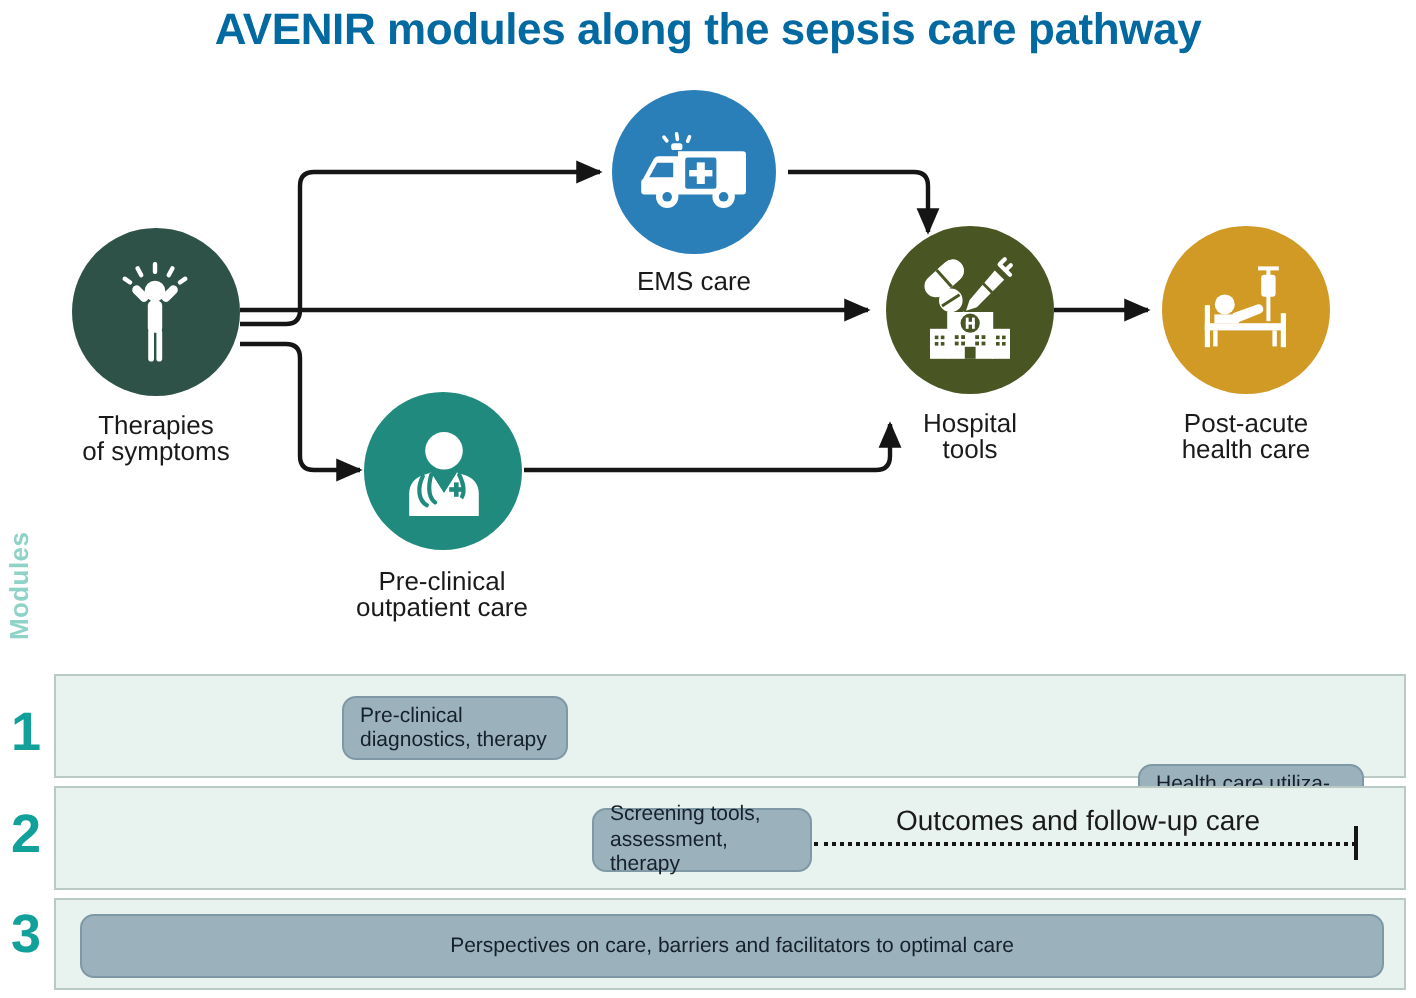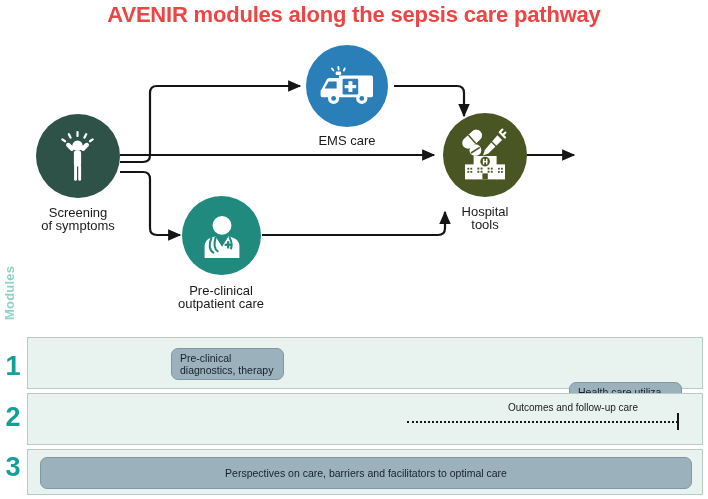--- a/index.html
+++ b/index.html
@@ -19,21 +19,21 @@
   
   #title {
     position: absolute;
     left: 0;
     top: 2px;
     width: 708px;
     text-align: center;
     font-size: 22px;
     font-weight: bold;
     letter-spacing: -0.2px;
-    color: #ef4444;
+    color: #0369a1;
   }
 
   
   #flow {
     position: absolute;
     left: 0;
     top: 0;
     width: 708px;
     height: 330px;
   }
@@ -127,23 +127,23 @@
     height: 0;
     border-top: 2px dotted #151515;
   }
   .dotted-cap {
     position: absolute;
     width: 2px;
     background: #151515;
   }
   .dotted-caption {
     position: absolute;
-    font-size: 10px;
+    font-size: 14px;
     color: #1a1a1a;
-    text-align: right;
+    text-align: left;
     white-space: nowrap;
   }
 </style>
 </head>
 <body>
 
 <div id="title">AVENIR modules along the sepsis care pathway</div>
 
 <div id="flow">
 
@@ -183,21 +183,21 @@
           <path d="M11.2 13.2 a2.3 2.3 0 0 1 3.6 -1 l3.9 4.1 a2.2 2.2 0 0 1 -3.1 3.1 l-3.9 -3.9 a2.3 2.3 0 0 1 -0.5 -2.3 z"></path>
           <path d="M33.8 13.2 a2.3 2.3 0 0 0 -3.6 -1 l-3.9 4.1 a2.2 2.2 0 0 0 3.1 3.1 l3.9 -3.9 a2.3 2.3 0 0 0 0.5 -2.3 z"></path>
 
           <rect x="18.9" y="19.4" width="7.2" height="16" rx="2.4"></rect>
 
           <rect x="19.1" y="33.6" width="2.9" height="16.2" rx="1.4"></rect>
           <rect x="23.2" y="33.6" width="2.9" height="16.2" rx="1.4"></rect>
         </g>
       </svg>
     </div>
-    <div class="caption" style="left:-24px; top:92px; width:132px;">Screening
+    <div class="caption" style="left:-24px; top:92px; width:132px;">Therapies
 of symptoms</div>
   </div>
 
   <div class="node" style="left:306px; top:45px; width:82px; height:82px;">
     <div class="circle" style="width:82px; height:82px; background:#2a7fb8;">
       <svg width="56" height="40" viewBox="0 0 56 40" xmlns="http://www.w3.org/2000/svg">
         <g fill="#ffffff">
 
           <rect x="18.6" y="0" width="1.8" height="4.6" rx="0.9" transform="rotate(-8 19.5 2.3)"></rect>
           <rect x="12.8" y="1.4" width="1.8" height="4.2" rx="0.9" transform="rotate(-38 13.7 3.5)"></rect>
@@ -306,36 +306,66 @@
           <rect x="45" y="45" width="1.8" height="1.8"></rect>
 
           <rect x="26.4" y="47.4" width="5.4" height="6"></rect>
         </g>
       </svg>
     </div>
     <div class="caption" style="left:-24px; top:92px; width:132px;">Hospital
 tools</div>
   </div>
 
+  <div class="node" style="left:581px; top:113px; width:84px; height:84px;">
+    <div class="circle" style="width:84px; height:84px; background:#d19a24;">
+      <svg width="56" height="48" viewBox="0 0 56 48" xmlns="http://www.w3.org/2000/svg">
+        <g fill="#ffffff">
+
+          <rect x="38.2" y="3.2" width="2" height="26.4"></rect>
+          <rect x="34" y="2.2" width="10.4" height="2"></rect>
+
+          <rect x="35.6" y="6.4" width="7.2" height="11" rx="1.6"></rect>
+
+          <rect x="38.6" y="17" width="1.3" height="8.6"></rect>
+
+          <circle cx="17.4" cy="21.2" r="5"></circle>
+
+          <path d="M21.4 25.6 L33.6 21.2 a2.4 2.4 0 0 1 1.8 4.4 L23 30.6 L21.4 30.6 z"></path>
+          <path d="M12.2 26.2 L24.4 26.2 L24.4 30.6 L12.2 30.6 z"></path>
+
+          <rect x="7.4" y="30.6" width="40.2" height="3.6"></rect>
+          <rect x="7.4" y="21.6" width="2.6" height="21"></rect>
+          <rect x="45.4" y="25.6" width="2.6" height="17"></rect>
+          <rect x="11.6" y="34.2" width="2.2" height="8"></rect>
+          <rect x="41.2" y="34.2" width="2.2" height="8"></rect>
+        </g>
+      </svg>
+    </div>
+    <div class="caption" style="left:-24px; top:92px; width:132px;">Post-acute
+health care</div>
+  </div>
 </div>
 
 <div id="modules-label">Modules</div>
 
 <div class="row-number" style="top:353px;">1</div>
 <div class="row-number" style="top:404px;">2</div>
 <div class="row-number" style="top:454px;">3</div>
 
 <div class="band" style="top:337px; height:52px;">
   <div class="pill" style="left:143px; top:10px; width:113px; height:32px;">Pre-clinical
 diagnostics, therapy</div>
   <div class="pill" style="left:541px; top:10px; width:113px; height:32px;margin-top:34px;">Health care utiliza-
 tion, patient classes</div>
 </div>
 
 <div class="band" style="top:393px; height:52px;">
+  <div class="pill" style="left:268px; top:10px; width:110px; height:32px;">Screening tools,
+assessment, therapy</div>
   <div class="dotted-caption" style="left:420px; top:8px; width:190px;">Outcomes and follow-up care</div>
   <div class="dotted-line" style="left:379px; top:27px; width:271px;"></div>
   <div class="dotted-cap" style="left:649px; top:19px; height:17px;"></div>
 </div>
 
 <div class="band" style="top:449px; height:46px;">
   <div class="pill center" style="left:12px; top:7px; width:652px; height:32px;">Perspectives on care, barriers and facilitators to optimal care</div>
 </div>
 
 </body></html>

